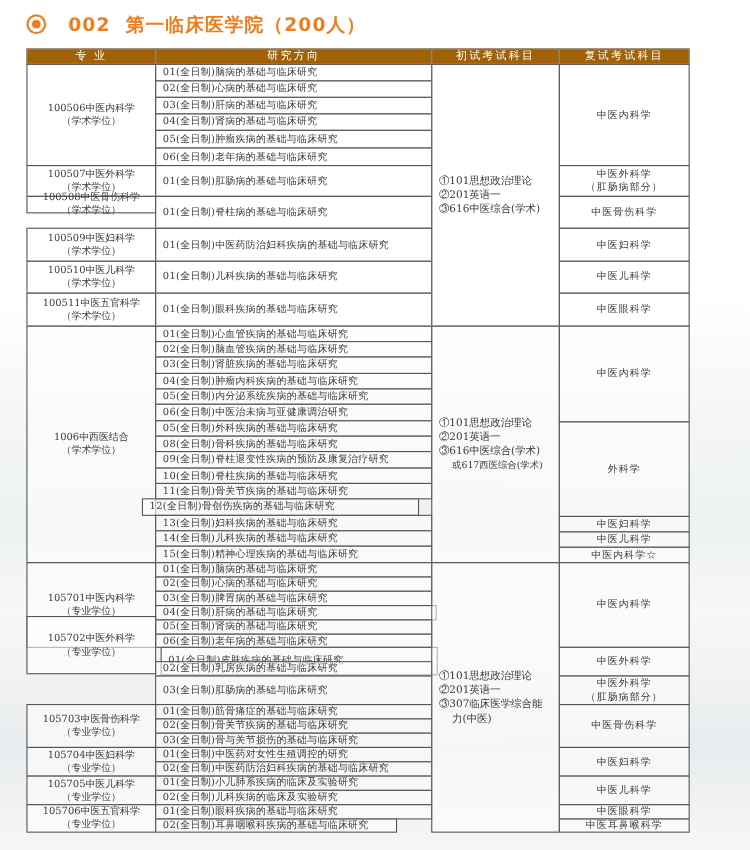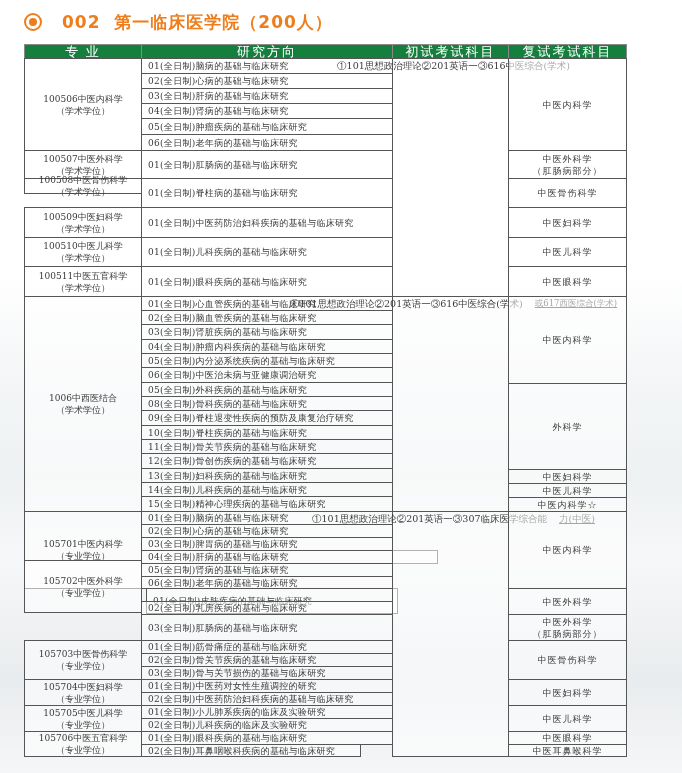--- a/index.html
+++ b/index.html
@@ -5,26 +5,26 @@
   html,body{margin:0;padding:0;}
   body{width:682px;height:773px;position:relative;overflow:hidden;
     background:linear-gradient(180deg,#ffffff 0%,#ffffff 35%,#f3f5f6 50%,#eef1f2 62%,#f6f7f8 72%,#e9ecee 88%,#f5f6f7 100%);
     font-family:"DejaVu Serif","Liberation Serif",serif;color:#3a3a3a;}
   .title{position:absolute;left:24px;top:8px;height:28px;display:flex;align-items:center;
     font-family:"DejaVu Sans","Liberation Sans",sans-serif;font-weight:bold;font-size:17px;color:#ee7d1c;letter-spacing:1px;}
   .title .ring{width:14px;height:14px;border:2px solid #ee7d1c;border-radius:50%;display:flex;align-items:center;justify-content:center;margin-right:20px;}
   .title .ring i{width:8px;height:8px;background:#ee7d1c;border-radius:50%;display:block;}
   .tbl{position:absolute;left:24px;top:44px;width:603px;height:713px;}
   .cell{position:absolute;box-sizing:border-box;border:1px solid #555;display:flex;align-items:center;justify-content:center;text-align:center;font-size:9px;line-height:12px;background:rgba(255,255,255,0.55);}
-  .hdr{background:#15803d;color:#fff;font-family:Liberation Sans, sans-serif;font-size:13px;letter-spacing:2px;border-color:#8a8a8a;}
+  .hdr{background:#a16207;color:#fff;font-family:Liberation Sans, sans-serif;font-size:10px;letter-spacing:2px;border-color:#8a8a8a;}
   .dir{justify-content:flex-start;padding-left:6px;white-space:nowrap;letter-spacing:0.3px;}
   .major{flex-direction:column;}
-  .exam{align-items:flex-start;justify-content:center;padding-left:6px;font-size:9.5px;line-height:13px;}
+  .exam{flex-direction:column;align-items:flex-start;justify-content:center;padding-left:6px;font-size:9.5px;line-height:13px;}
   .exam span{display:block;white-space:nowrap;}
-  .exam .indent{padding-left:12px;text-decoration:underline;}
+  .exam .indent{padding-left:12px;}
   .retest{flex-direction:column;letter-spacing:1px;}
 </style>
 </head>
 <body>
 
 <div class="title">
   <span class="ring">
       <i></i>
     </span>
   <span style="white-space:pre">002  第一临床医学院（200人）</span>
@@ -112,21 +112,21 @@
   <div class="cell dir" style="left:117px;top:266px;width:252px;height:15px;">02(全日制)脑血管疾病的基础与临床研究</div>
   <div class="cell dir" style="left:117px;top:280px;width:252px;height:16px;">03(全日制)肾脏疾病的基础与临床研究</div>
   <div class="cell dir" style="left:117px;top:295px;width:252px;height:15px;">04(全日制)肿瘤内科疾病的基础与临床研究</div>
   <div class="cell dir" style="left:117px;top:309px;width:252px;height:15px;">05(全日制)内分泌系统疾病的基础与临床研究</div>
   <div class="cell dir" style="left:117px;top:323px;width:252px;height:16px;">06(全日制)中医治未病与亚健康调治研究</div>
   <div class="cell dir" style="left:117px;top:338px;width:252px;height:15px;">05(全日制)外科疾病的基础与临床研究</div>
   <div class="cell dir" style="left:117px;top:352px;width:252px;height:15px;">08(全日制)骨科疾病的基础与临床研究</div>
   <div class="cell dir" style="left:117px;top:366px;width:252px;height:16px;">09(全日制)脊柱退变性疾病的预防及康复治疗研究</div>
   <div class="cell dir" style="left:117px;top:381px;width:252px;height:15px;">10(全日制)脊柱疾病的基础与临床研究</div>
   <div class="cell dir" style="left:117px;top:395px;width:252px;height:15px;">11(全日制)骨关节疾病的基础与临床研究</div>
-  <div class="cell dir" style="left:117px;top:409px;width:252px;height:16px;text-align:right;">12(全日制)骨创伤疾病的基础与临床研究</div>
+  <div class="cell dir" style="left:105px;top:409px;width:252px;height:16px;text-align:right;">12(全日制)骨创伤疾病的基础与临床研究</div>
   <div class="cell dir" style="left:117px;top:424px;width:252px;height:15px;">13(全日制)妇科疾病的基础与临床研究</div>
   <div class="cell dir" style="left:117px;top:438px;width:252px;height:15px;">14(全日制)儿科疾病的基础与临床研究</div>
   <div class="cell dir" style="left:117px;top:452px;width:252px;height:16px;">15(全日制)精神心理疾病的基础与临床研究</div>
 
   <div class="cell exam" style="left:368px;top:252px;width:117px;height:216px;">
     <span>①101思想政治理论</span>
     <span>②201英语一</span>
     <span>③616中医综合(学术)</span>
     <span class="indent" style="font-size:8.5px;">或617西医综合(学术)</span>
   </div>
@@ -147,21 +147,21 @@
       <span>中医内科学☆</span>
     </div>
 
   <div class="cell major" style="left:0;top:467px;width:118px;height:78px;">
     <span>105701中医内科学</span>
     <span>（专业学位）</span>
   </div>
   <div class="cell dir" style="left:117px;top:467px;width:252px;height:14px;">01(全日制)脑病的基础与临床研究</div>
   <div class="cell dir" style="left:117px;top:480px;width:252px;height:14px;">02(全日制)心病的基础与临床研究</div>
   <div class="cell dir" style="left:117px;top:493px;width:252px;height:14px;">03(全日制)脾胃病的基础与临床研究</div>
-  <div class="cell dir" style="left:117px;top:506px;width:297px;height:14px;">04(全日制)肝病的基础与临床研究</div>
+  <div class="cell dir" style="left:117px;top:506px;width:256px;height:14px;">04(全日制)肝病的基础与临床研究</div>
   <div class="cell dir" style="left:117px;top:519px;width:252px;height:14px;">05(全日制)肾病的基础与临床研究</div>
   <div class="cell dir" style="left:117px;top:532px;width:252px;height:13px;">06(全日制)老年病的基础与临床研究</div>
 
   <div class="cell major" style="left:0;top:516px;width:118px;height:53px;">
     <span>105702中医外科学</span>
     <span>（专业学位）</span>
   </div>
   <div class="cell dir" style="left:122px;top:544px;width:252px;height:26px;text-align:center;">01(全日制)皮肤疾病的基础与临床研究</div>
   <div class="cell dir" style="left:117px;top:557px;width:252px;height:14px;">02(全日制)乳房疾病的基础与临床研究</div>
   <div class="cell dir" style="left:117px;top:570px;width:252px;height:27px;">03(全日制)肛肠病的基础与临床研究</div>

